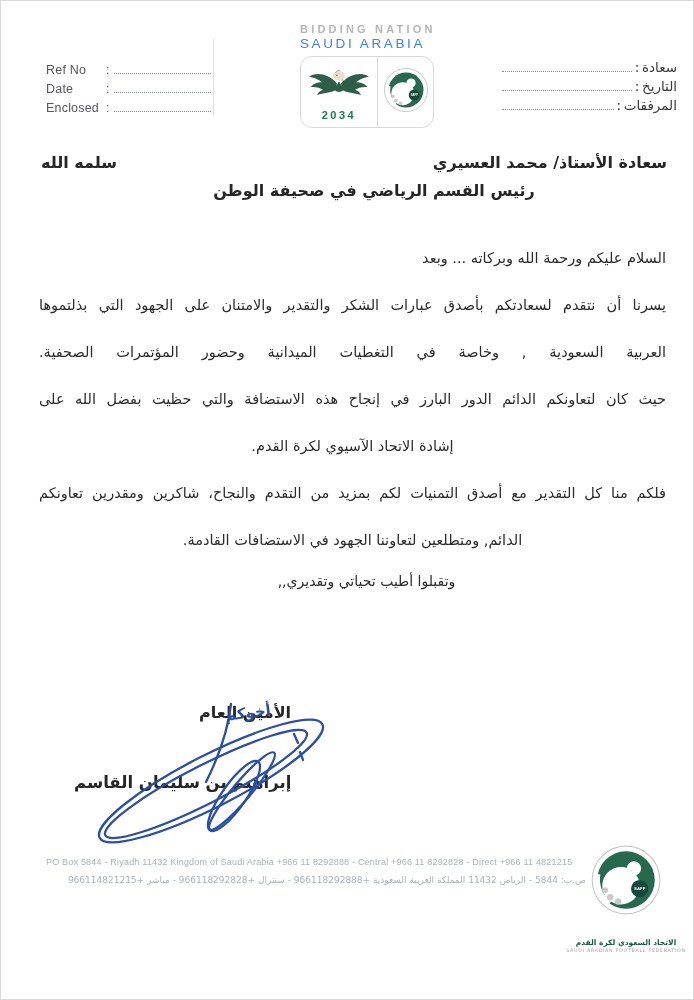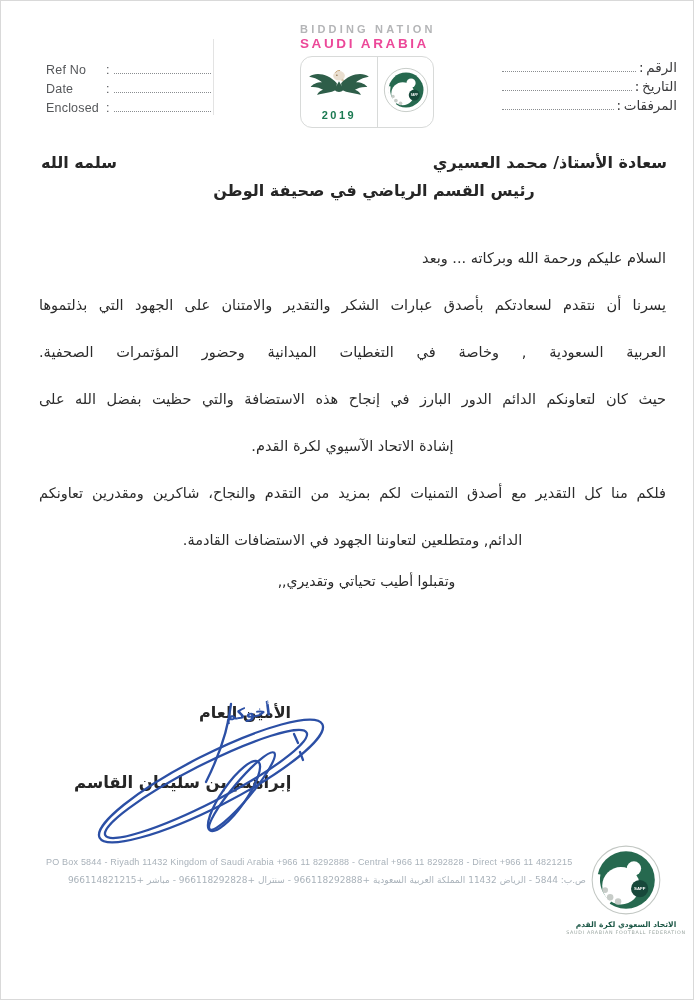--- a/index.html
+++ b/index.html
@@ -12,21 +12,21 @@
   
   .ref-block{position:absolute;left:45px;top:57px;width:165px;font-family:"Liberation Sans",sans-serif;}
   .ref-row{display:flex;align-items:flex-end;height:19px;font-size:12.5px;color:#55575a;letter-spacing:.2px;}
   .ref-label{width:60px;}
   .ref-colon{width:8px;}
   .leader{flex:1;border-bottom:1.5px dotted #8a8d90;margin-bottom:3px;}
   .scan-line{position:absolute;left:212px;top:38px;width:1px;height:76px;background:#e3e3e3;}
 
   .logo-block{position:absolute;left:299px;top:22px;width:136px;text-align:left;}
   .bid-line1{font-family:"Liberation Sans",sans-serif;font-size:11px;font-weight:600;letter-spacing:3.2px;color:#b4b5b7;white-space:nowrap;}
-  .bid-line2{font-family:"Liberation Sans",sans-serif;font-size:13.5px;font-weight:bold;letter-spacing:2.6px;color:#ec4899;white-space:nowrap;margin-top:1px;}
+  .bid-line2{font-family:"Liberation Sans",sans-serif;font-size:13.5px;font-weight:normal;letter-spacing:2.6px;color:#3b82f6;white-space:nowrap;margin-top:1px;}
   .badge{margin-top:5px;width:134px;height:72px;border:1.5px solid #d8dad9;border-radius:12px;background:#fff;display:flex;box-sizing:border-box;}
   .badge-left{width:76px;border-right:1.5px solid #d8dad9;display:flex;flex-direction:column;align-items:center;justify-content:center;padding-top:3px;}
   .badge-right{flex:1;display:flex;align-items:center;justify-content:center;}
   .badge-year{font-family:"Liberation Sans",sans-serif;font-size:11px;font-weight:bold;letter-spacing:2.5px;color:#1b7a52;margin-top:-2px;}
 
   .ar-fields{position:absolute;right:16px;top:55px;width:175px;direction:rtl;}
   .ar-row{display:flex;align-items:flex-end;height:19px;font-size:13.5px;color:#3a3a3c;}
   .ar-label{white-space:nowrap;}
   .ar-colon{width:10px;text-align:center;}
 
@@ -46,21 +46,21 @@
   .sig-title{position:absolute;left:198px;top:702px;font-weight:bold;font-size:16px;direction:rtl;z-index:1;}
   .sig-name{position:absolute;left:73px;top:772px;font-weight:bold;font-size:16.5px;direction:rtl;z-index:1;}
   .sig-note{position:absolute;left:224px;top:703px;color:#2b4fa5;font-weight:bold;font-size:15px;transform:rotate(-7deg);z-index:2;}
   .sig-svg{position:absolute;left:55px;top:685px;z-index:2;}
 
   
   .footer-text{position:absolute;left:45px;top:853px;width:545px;font-size:9px;color:#a9b2ba;letter-spacing:.2px;}
   .f-line{line-height:17.5px;white-space:nowrap;font-family:"Liberation Sans",sans-serif;}
   .f-line.rtl{direction:rtl;text-align:right;width:540px;font-family:"DejaVu Sans",sans-serif;}
   .footer-logo{position:absolute;right:6px;top:843px;width:122px;text-align:center;}
-  .org-ar{font-size:7.5px;font-weight:bold;color:#1d5847;letter-spacing:1.5px;margin-top:0;white-space:nowrap;direction:rtl;}
+  .org-ar{font-size:7.5px;font-weight:bold;color:#1d5847;letter-spacing:1.5px;margin-top:18px;white-space:nowrap;direction:rtl;}
   .org-en{font-size:4.8px;color:#9aa5a0;letter-spacing:.7px;white-space:nowrap;margin-top:1px;}
 </style>
 </head>
 <body>
 
 <div class="page">
 
   <div class="ref-block">
     <div class="ref-row">
       <span class="ref-label">Ref No</span>
@@ -89,21 +89,21 @@
           <svg width="64" height="40" viewBox="0 0 120 74">
             <ellipse cx="60" cy="16" rx="11" ry="9" fill="#eadfd0"></ellipse>
             <path d="M53,10 q4,-5 9,-4" stroke="#c09a68" stroke-width="1.6" fill="none"></path>
             <circle cx="56" cy="15" r="1.4" fill="#8a6a43"></circle>
             <path d="M66,21 q5,2 3,7 l-5,-3 z" fill="#d9c9ae"></path>
             <path d="M60,26 L51,42 Q60,51 69,42 Z" fill="#2e5e49"></path>
             <path d="M56,30 C40,12 16,8 4,18 C16,20 22,24 28,28 C18,28 10,32 7,37 C17,36 24,39 30,42 C24,44 20,48 19,52 C31,48 45,48 55,42 Z" fill="#2e5e49"></path>
             <path d="M64,30 C80,12 104,8 116,18 C104,20 98,24 92,28 C102,28 110,32 113,37 C103,36 96,39 90,42 C96,44 100,48 101,52 C89,48 75,48 65,42 Z" fill="#2e5e49"></path>
           </svg>
         </span>
-        <div class="badge-year">2019</div>
+        <div class="badge-year">2034</div>
       </div>
       <div class="badge-right">
         <span>
           <svg width="46" height="46" viewBox="0 0 100 100">
             <circle cx="50" cy="50" r="47" fill="#ffffff" stroke="#c3c8c4" stroke-width="2"></circle>
             <circle cx="50" cy="50" r="38" fill="#26694f"></circle>
             <circle cx="43" cy="58" r="25" fill="#ffffff"></circle>
             <circle cx="61" cy="35" r="10" fill="#ffffff"></circle>
             <path d="M28,80 A38,38 0 0 1 14,42" stroke="#ffffff" stroke-width="5" fill="none"></path>
             <circle cx="28" cy="73" r="4" fill="#c7ccc8"></circle>
@@ -112,21 +112,21 @@
             <circle cx="68" cy="61" r="12" fill="#17483a"></circle>
             <text x="68" y="63.5" font-size="6" font-weight="bold" fill="#ffffff" text-anchor="middle" font-family="Liberation Sans, sans-serif">SAFF</text>
           </svg>
         </span>
       </div>
     </div>
   </div>
 
   <div class="ar-fields">
     <div class="ar-row">
-      <span class="ar-label">الرقم</span>
+      <span class="ar-label">سعادة</span>
       <span class="ar-colon">:</span>
       <span class="leader"></span>
     </div>
     <div class="ar-row">
       <span class="ar-label">التاريخ</span>
       <span class="ar-colon">:</span>
       <span class="leader"></span>
     </div>
     <div class="ar-row">
       <span class="ar-label">المرفقات</span>

